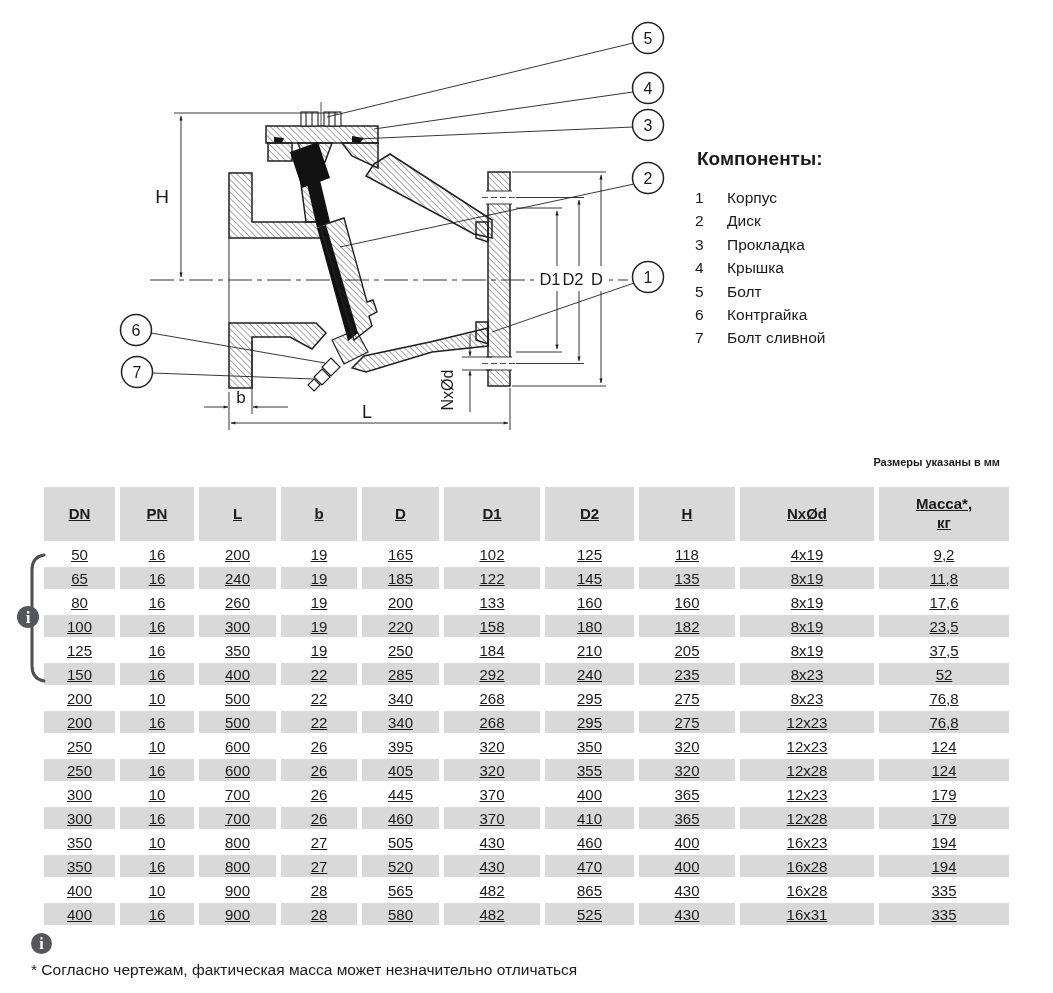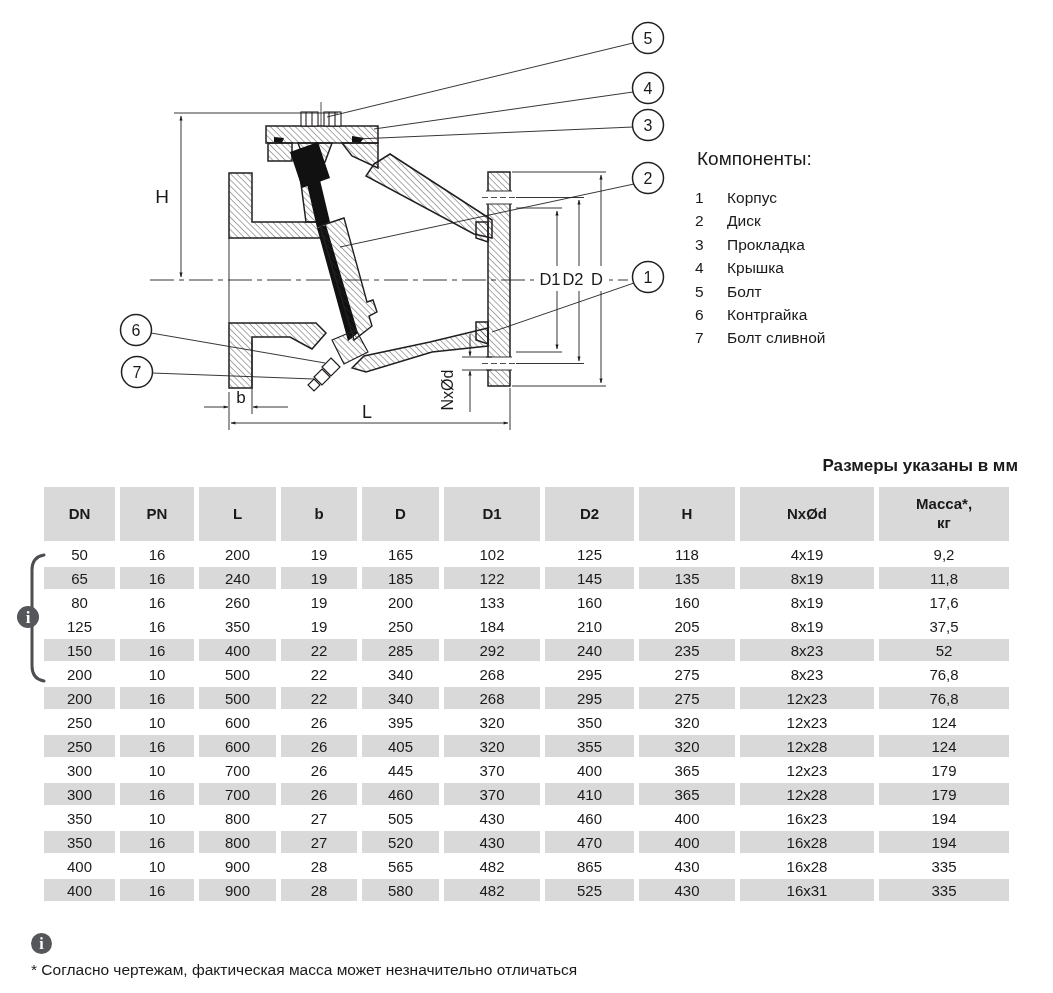--- a/index.html
+++ b/index.html
@@ -5,28 +5,28 @@
   html,body{margin:0;padding:0;background:#fff;}
   .page{
     position:relative;width:1053px;height:993px;background:#fff;
     font-family:"Liberation Sans",sans-serif;color:#1a1a1a;overflow:hidden;
   }
   .abs{position:absolute;}
   
   #diagram-svg{position:absolute;left:0;top:0;}
   
   .components{left:695px;top:148px;width:220px;}
-  .components .comp-title{font-size:19px;font-weight:normal;margin:0 0 16px 2px;}
+  .components .comp-title{font-size:19px;font-weight:bold;margin:0 0 16px 2px;}
   .comp-row{display:flex;font-size:15.5px;line-height:23.4px;}
   .comp-num{width:32px;flex:0 0 32px;}
   
-  .units-note{top:456px;right:35px;font-size:17px;font-weight:bold;}
+  .units-note{top:456px;right:53px;font-size:11px;font-weight:bold;}
   
   .dim-table-wrap{left:39px;top:485px;width:975px;}
-  table.dims{border-collapse:separate;border-spacing:5px 2px;table-layout:fixed;width:975px;}
+  table.dims{border-collapse:separate;border-spacing:5px 2px;table-layout:fixed;width:975px;text-decoration:underline;}
   table.dims th{
     background:var(--shade,#d9d9d9);font-weight:bold;font-size:15px;
     height:54px;text-align:center;vertical-align:middle;white-space:pre-line;line-height:1.25;padding:0;
   }
   table.dims td{
     font-size:15px;height:22px;text-align:center;vertical-align:middle;padding:0;line-height:1;
   }
   table.dims tr.shade td{background:var(--shade,#d9d9d9);}
   
   #bracket-svg{left:8px;top:540px;}
@@ -294,20 +294,32 @@
             <td>16</td>
             <td>260</td>
             <td>19</td>
             <td>200</td>
             <td>133</td>
             <td>160</td>
             <td>160</td>
             <td>8x19</td>
             <td>17,6</td>
           </tr>
+          <tr class="shade">
+            <td>100</td>
+            <td>16</td>
+            <td>300</td>
+            <td>19</td>
+            <td>220</td>
+            <td>158</td>
+            <td>180</td>
+            <td>182</td>
+            <td>8x19</td>
+            <td>23,5</td>
+          </tr>
           <tr>
             <td>125</td>
             <td>16</td>
             <td>350</td>
             <td>19</td>
             <td>250</td>
             <td>184</td>
             <td>210</td>
             <td>205</td>
             <td>8x19</td>

